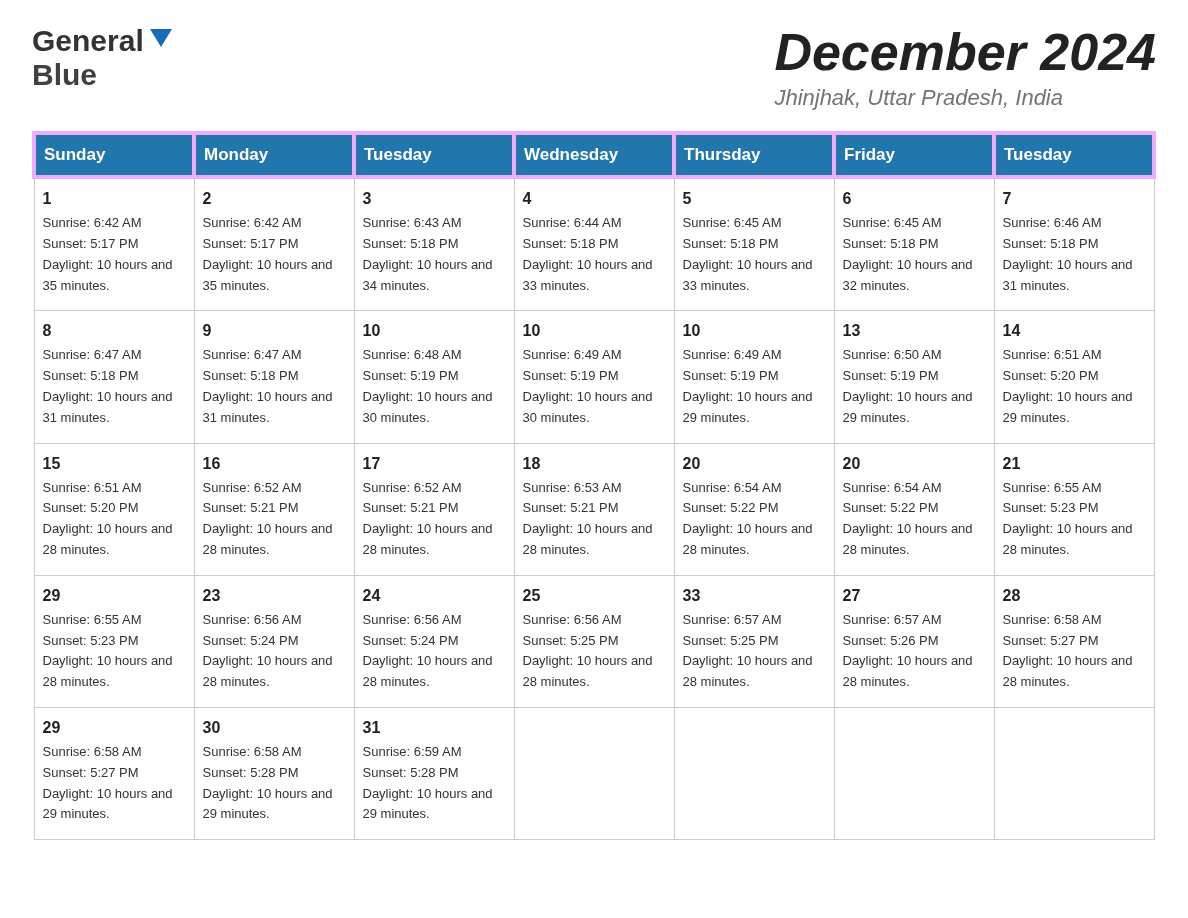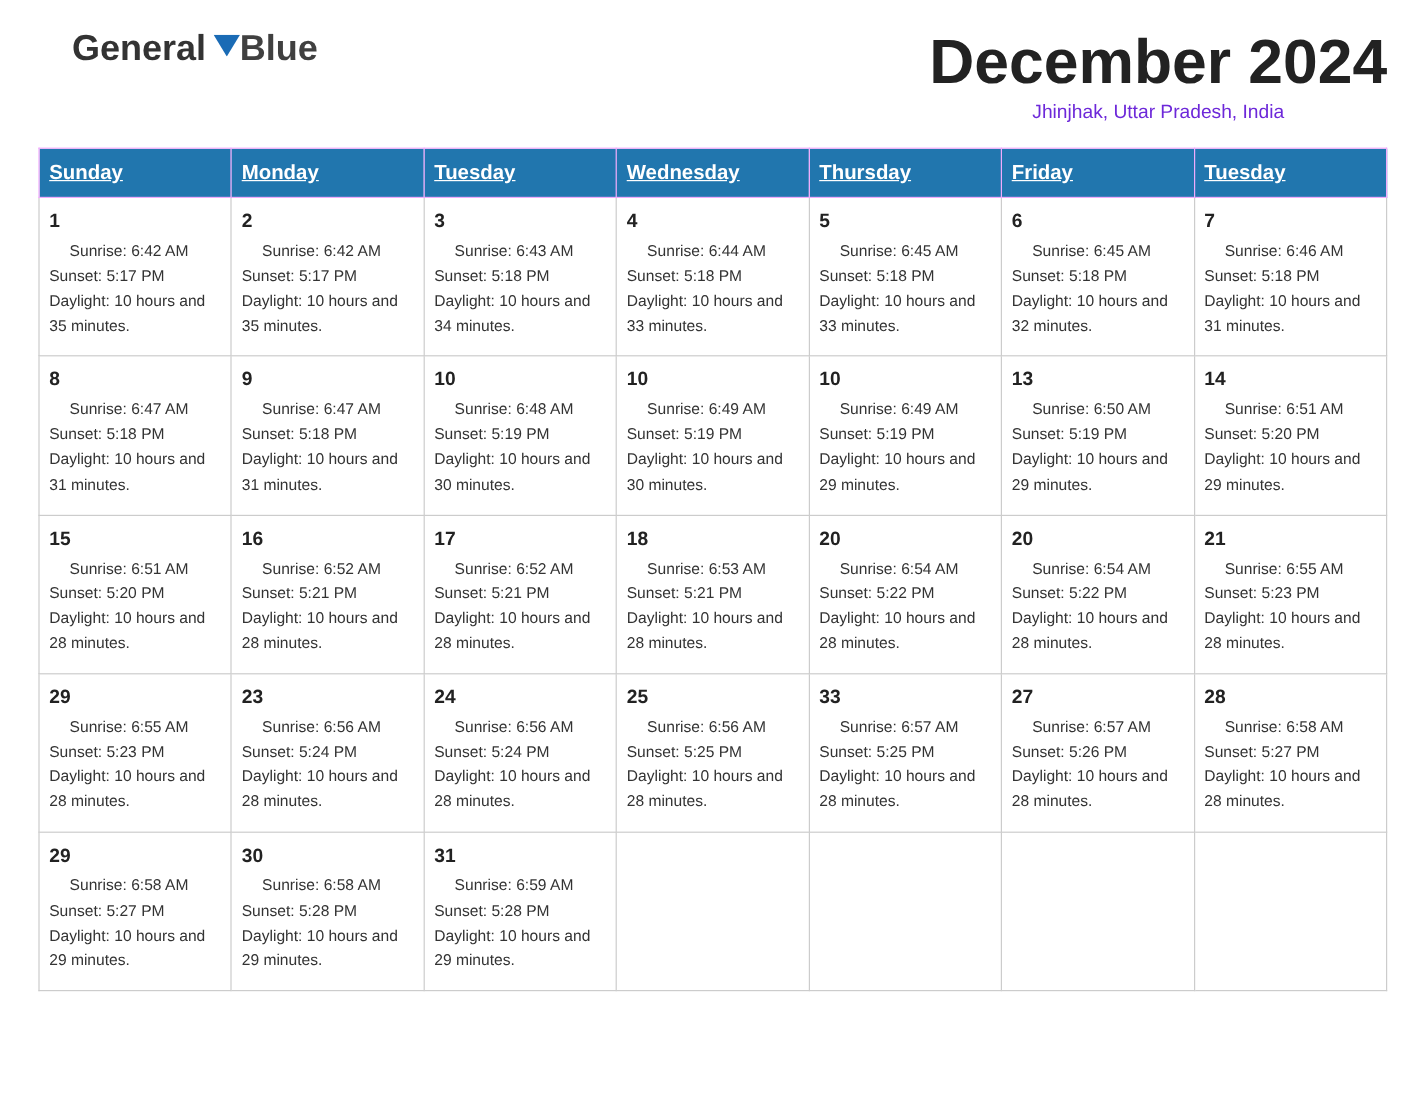--- a/index.html
+++ b/index.html
@@ -11,54 +11,53 @@
       min-height: 918px;
     }
     .header {
       display: flex;
       justify-content: space-between;
       align-items: flex-start;
       margin-bottom: 20px;
     }
     .logo {
       display: flex;
-      flex-direction: row;
+      flex-direction: column;
       align-items: flex-start;
-      margin-left: 28px;
     }
     .title-block {
-      text-align: center;
+      text-align: left;
+      font-style: italic;
     }
     .month-title {
       font-size: 52px;
       font-weight: bold;
       color: #222;
       line-height: 1.1;
     }
     .location-title {
-      font-size: 16px;
-      color: #6d28d9;
+      font-size: 22px;
+      color: #737373;
       margin-top: 4px;
     }
     table {
       width: 100%;
       border-collapse: collapse;
       table-layout: fixed;
     }
     thead tr {
       background-color: #2176ae;
     }
     thead th {
       color: #fff;
       font-size: 17px;
       font-weight: bold;
       padding: 10px 8px;
       text-align: left;
-      border: 1px solid #f0abfc;
-      text-decoration: underline;
+      border: 4px solid #f0abfc;
     }
     tbody td {
       vertical-align: top;
       padding: 8px 8px 14px 8px;
       border: 1px solid #ccc;
       font-size: 13.5px;
       line-height: 1.5;
       background: #fff;
       color: #222;
     }
@@ -68,21 +67,20 @@
     .day-num {
       font-size: 16px;
       font-weight: bold;
       display: block;
       margin-bottom: 2px;
     }
     .day-info {
       font-size: 13px;
       color: #333;
       line-height: 1.6;
-      margin-left: 17px;
     }
     .logo-wrapper {
       display: flex;
       align-items: center;
       gap: 4px;
     }
     .logo-general {
       font-size: 30px;
       font-weight: bold;
       color: #333;

